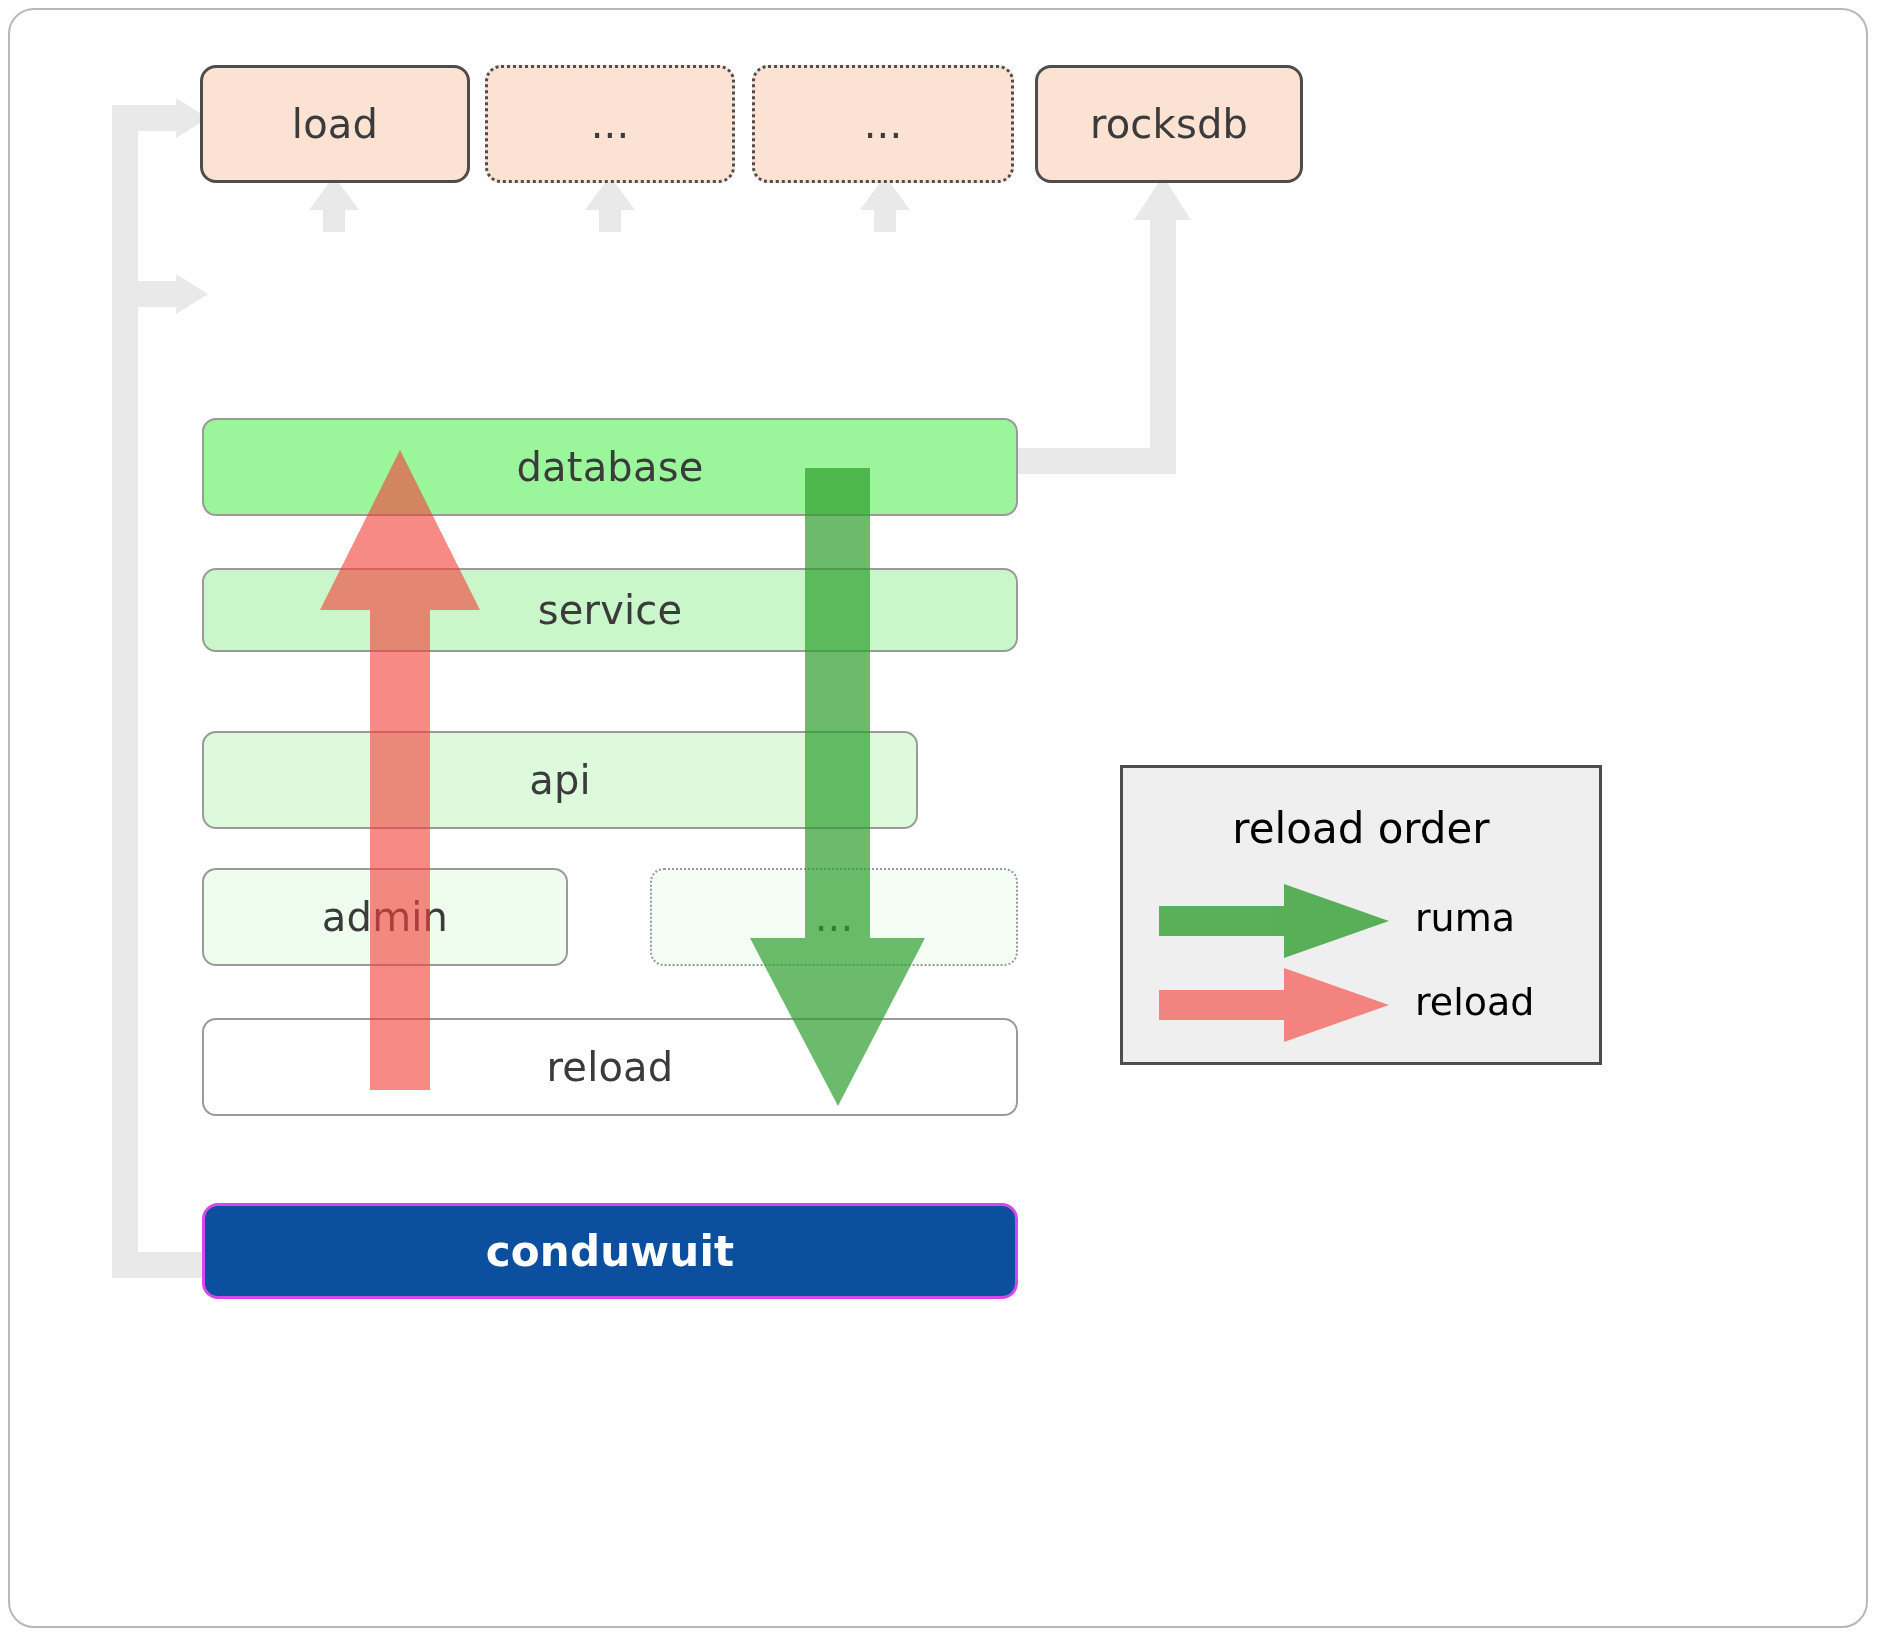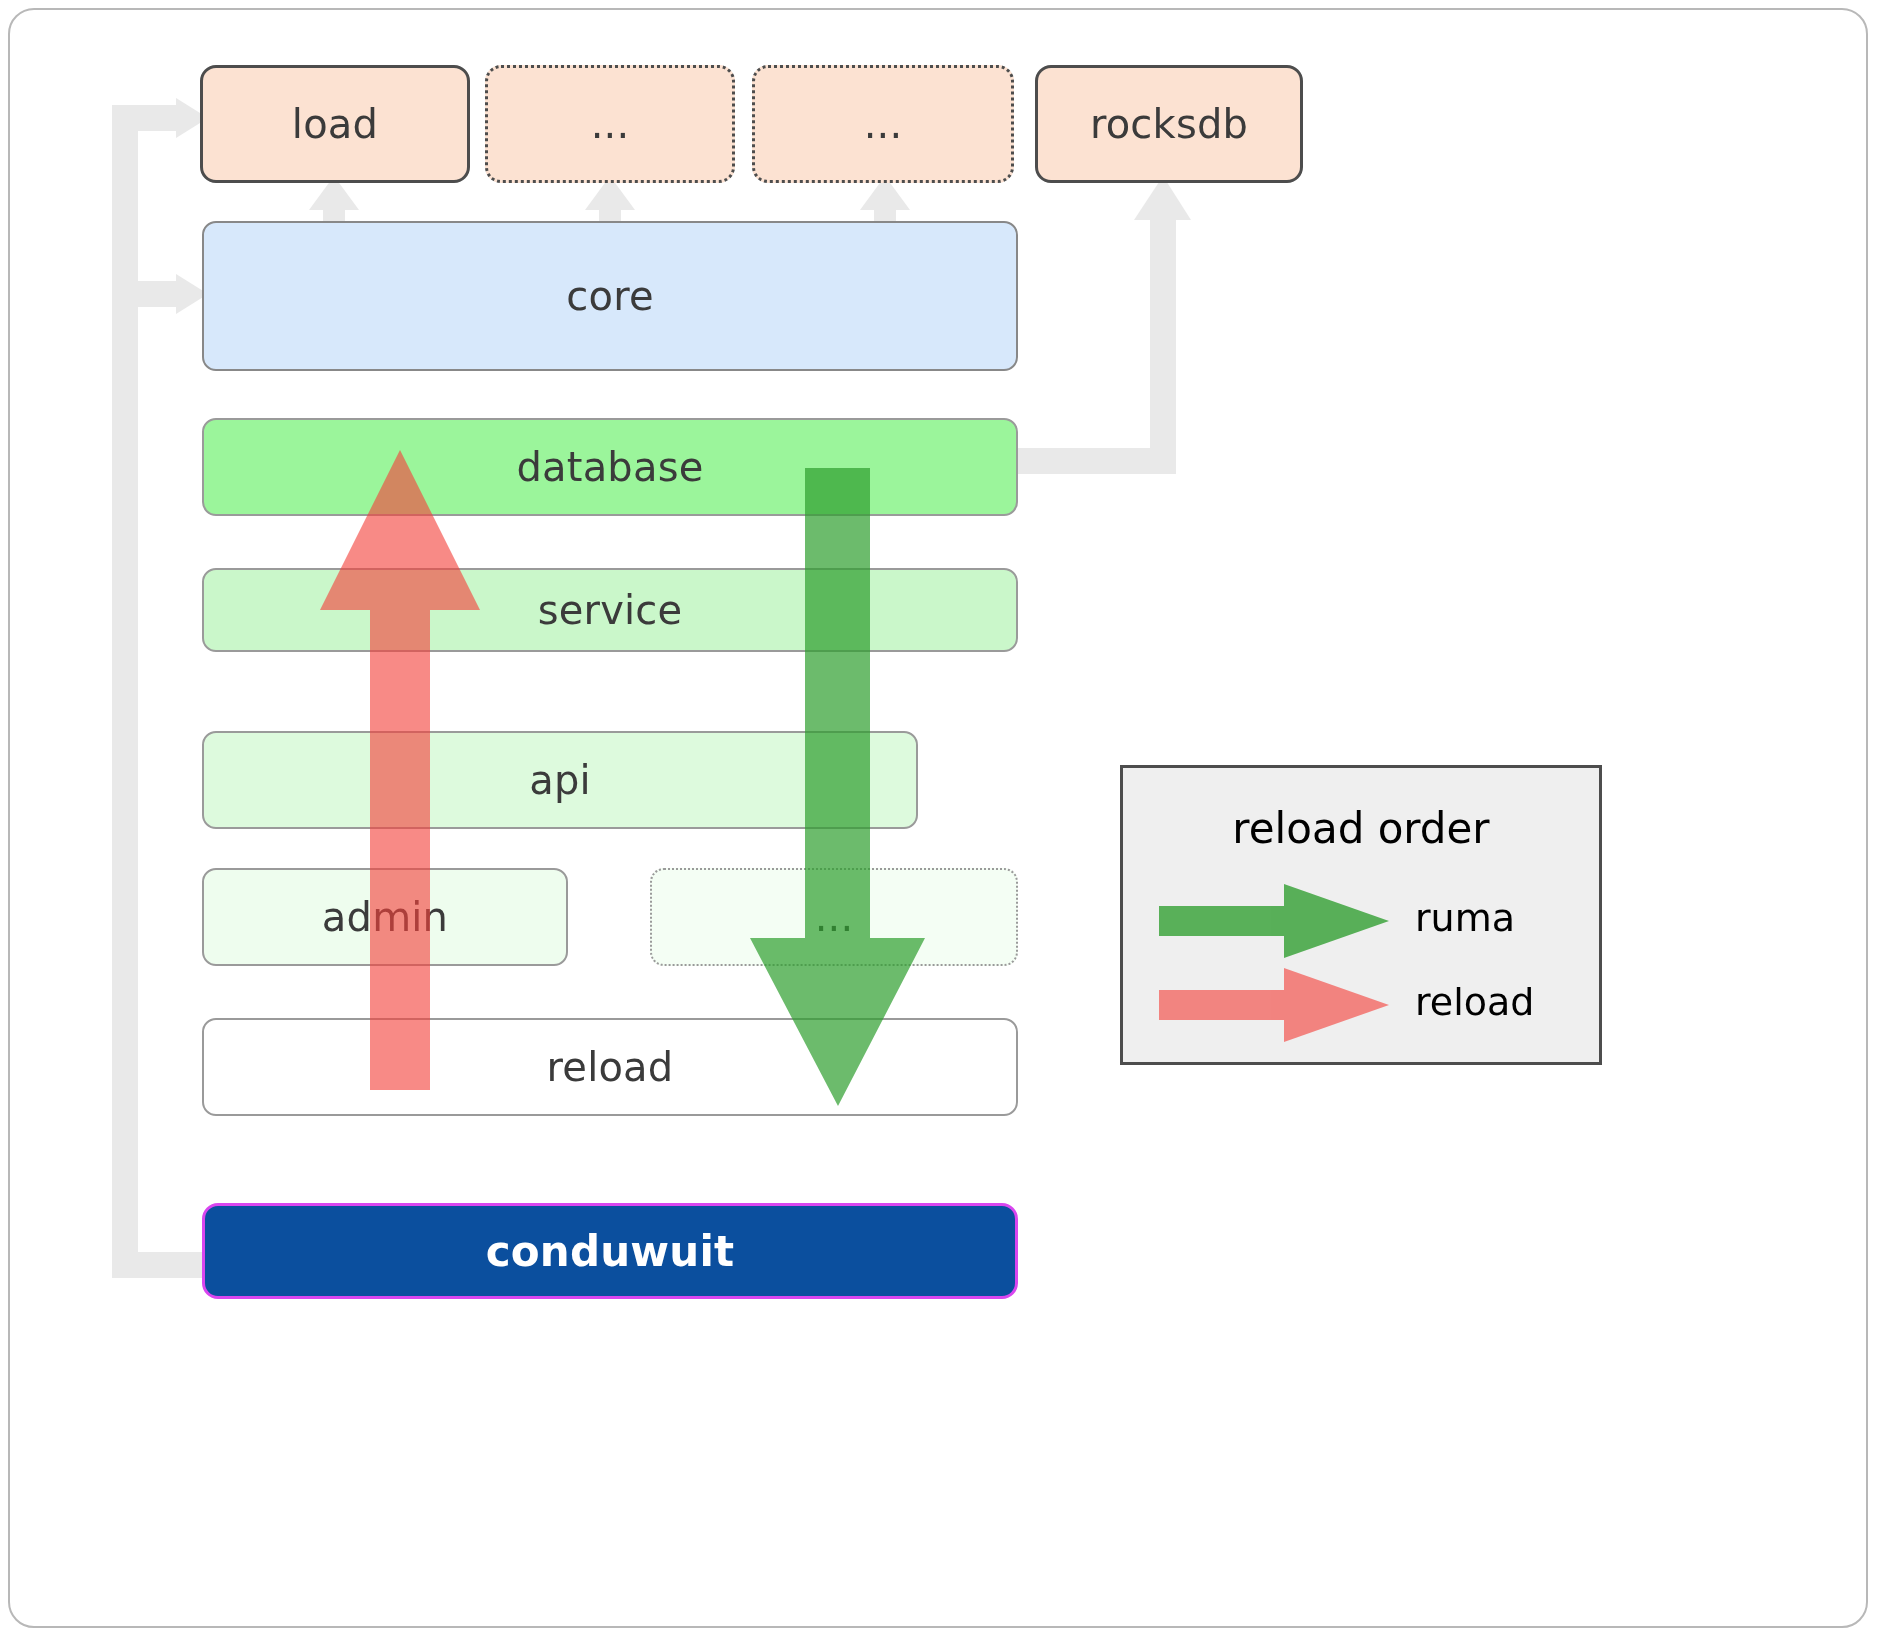--- a/index.html
+++ b/index.html
@@ -134,23 +134,20 @@
   <div class="node dep dashed" style="left:485px;top:65px;width:250px;">
     <span>...</span>
   </div>
   <div class="node dep dashed" style="left:752px;top:65px;width:262px;">
     <span>...</span>
   </div>
   <div class="node dep" style="left:1035px;top:65px;width:268px;">
     <span>rocksdb</span>
   </div>
 
-  <div class="node core" style="left:202px;top:221px;width:816px;height:150px;">
-    <span>core</span>
-  </div>
 
   <div class="node layer" style="left:202px;top:418px;width:816px;height:98px;background:#9bf59b;">
     <span>database</span>
   </div>
   <div class="node layer" style="left:202px;top:568px;width:816px;height:84px;background:#caf7ca;">
     <span>service</span>
   </div>
   <div class="node layer" style="left:202px;top:718px;width:716px;height:98px;background:#ddfadd;margin-top:13px;">
     <span>api</span>
   </div>

